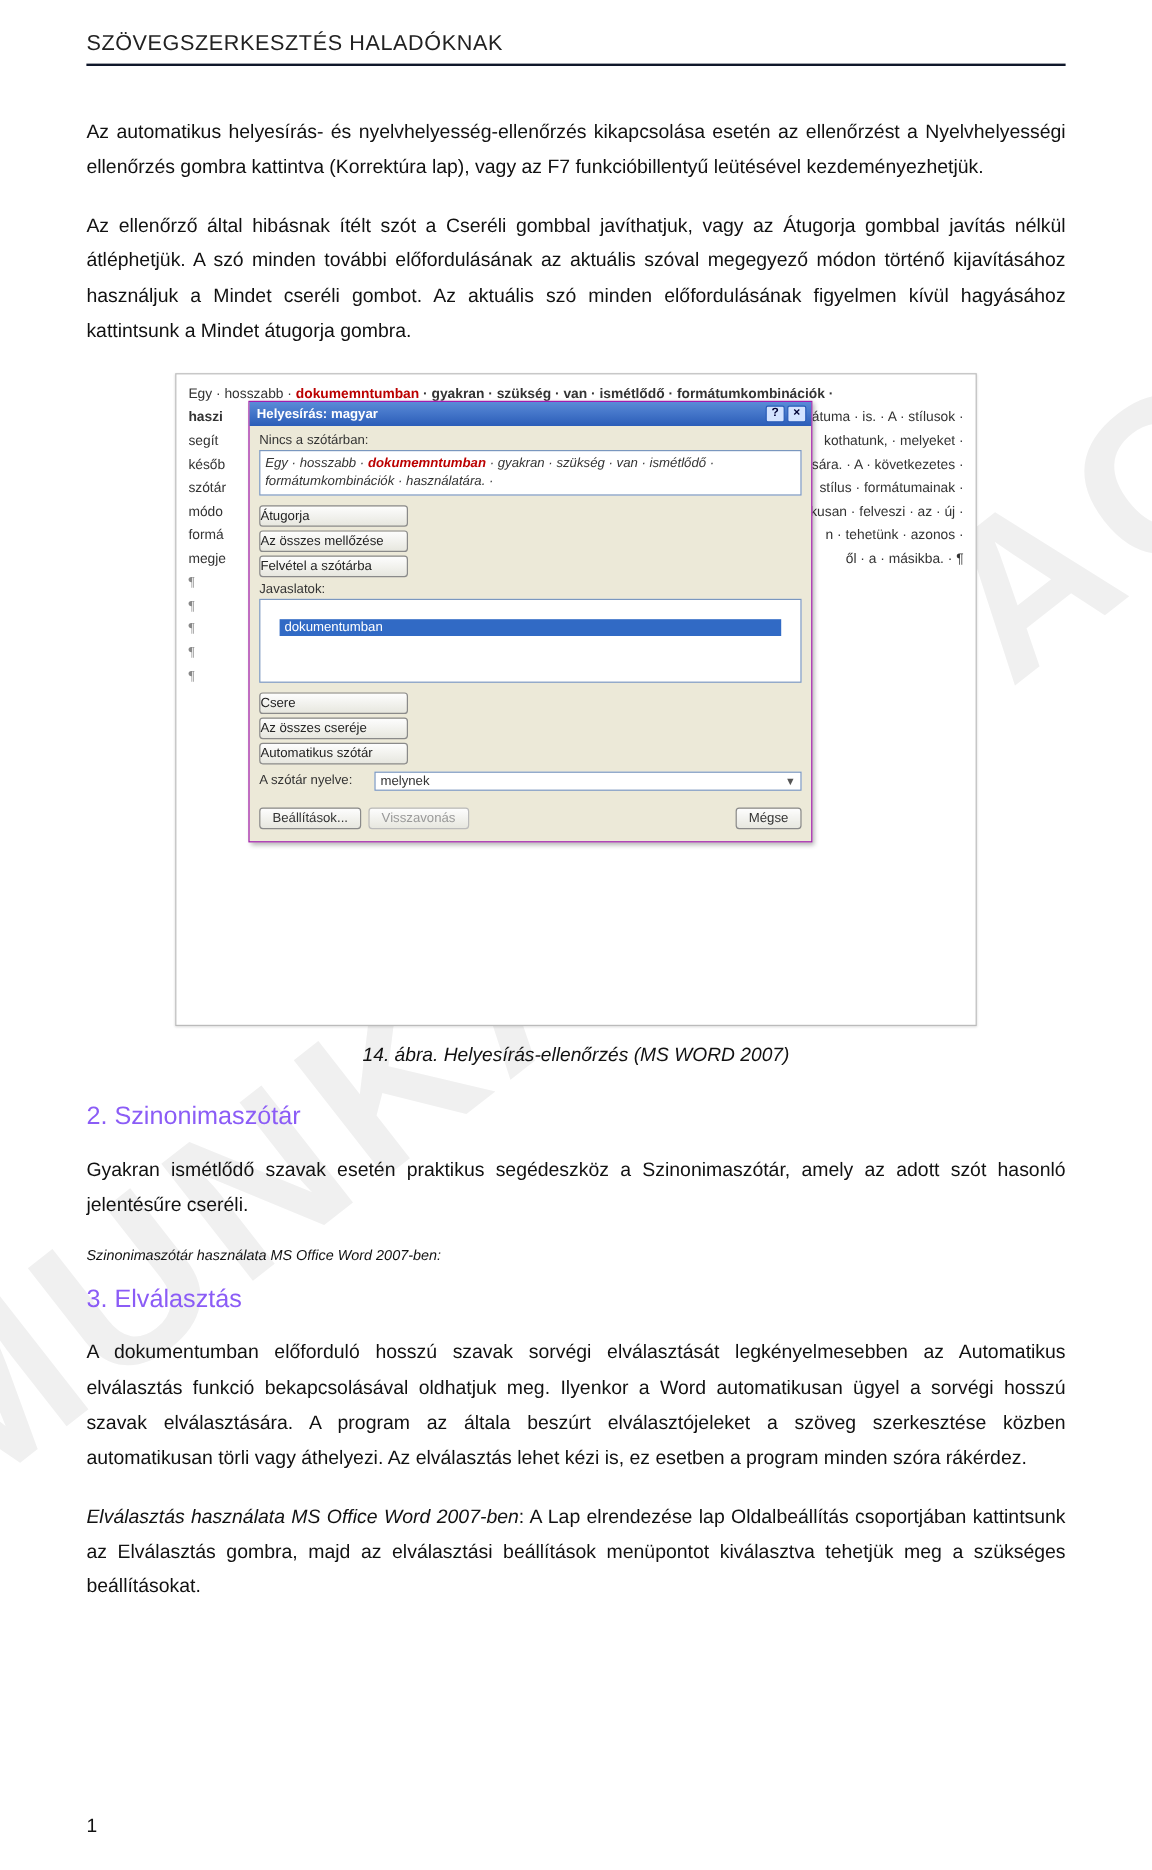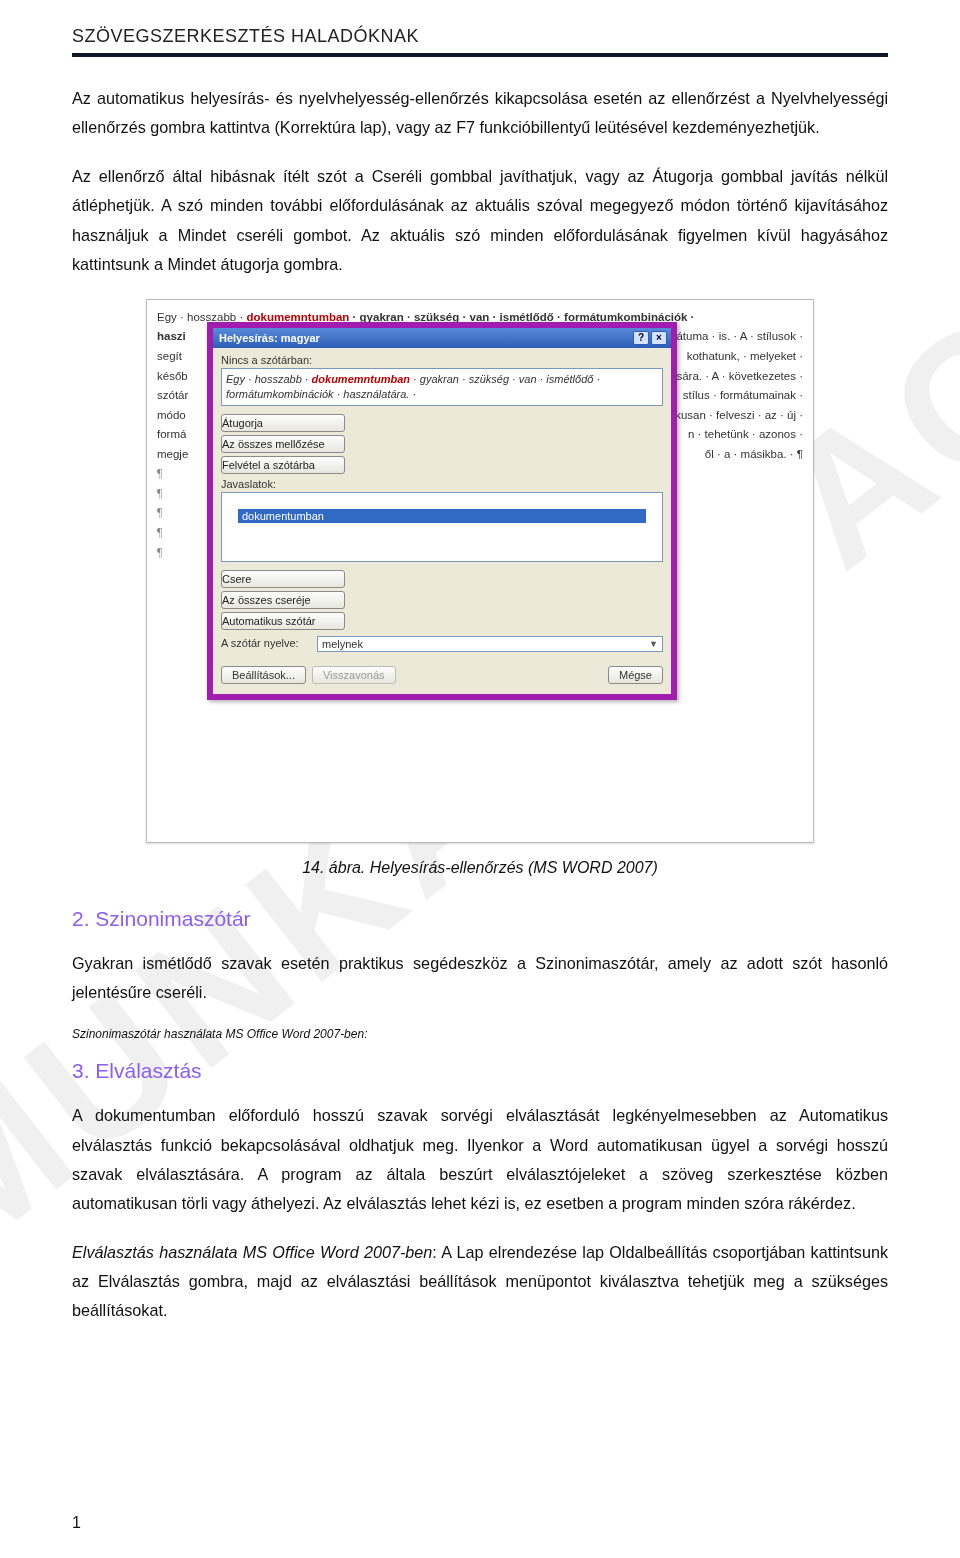--- a/index.html
+++ b/index.html
@@ -28,23 +28,23 @@
   }
   .page {
     position: relative;
     z-index: 1;
     padding: 26px 72px 40px 72px;
   }
   .running-header {
     font-family: "Trebuchet MS", sans-serif;
     font-size: 18px;
     letter-spacing: 0.5px;
-    border-bottom: 4px solid #0f172a;
+    border-bottom: 2px solid #0f172a;
     padding-bottom: 6px;
-    margin-bottom: 27px;
+    margin-bottom: 41px;
     color: #222;
   }
   p.body {
     font-size: 16.2px;
     line-height: 1.8;
     text-align: justify;
     margin-bottom: 20px;
   }
   .screenshot-wrap {
     display: flex;
@@ -117,21 +117,21 @@
   .shot .pilcrow { color:#888; font-family: Georgia,serif; }
   .shot .bg-row { display:flex; }
   .shot .bg-right { flex:1; }
 
   .dlg {
     position: absolute;
     top: 22px;
     left: 60px;
     width: 470px;
     background: #ece9d8;
-    border: 6px solid #a21caf;
+    border: 1px solid #a21caf;
     box-shadow: 2px 2px 4px rgba(0,0,0,0.3);
     font-size: 11px;
   }
   .dlg .titlebar {
     display: flex;
     align-items: center;
     justify-content: space-between;
     height: 20px;
     padding: 0 4px 0 6px;
     background: linear-gradient(#5a8bd8, #2b5db8);

